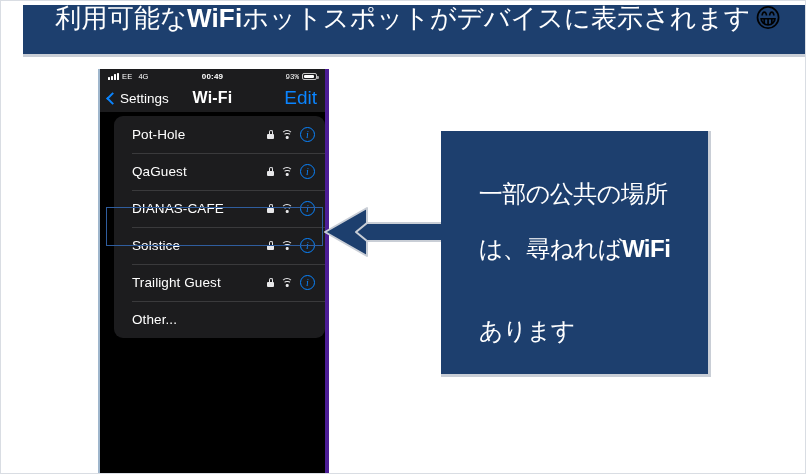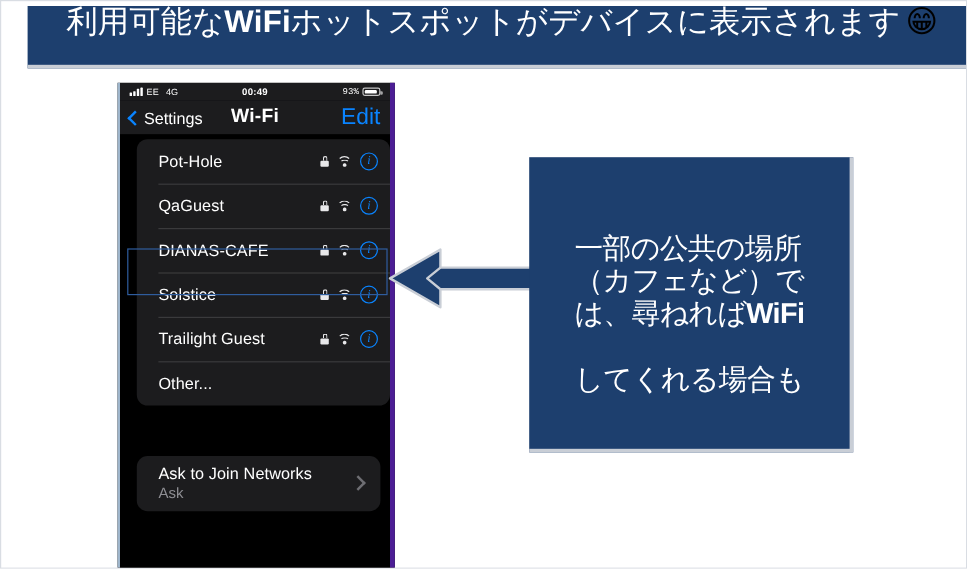--- a/index.html
+++ b/index.html
@@ -519,41 +519,37 @@
             <span class="info-icon">i</span>
           </span>
         </div>
 
         <div class="other-row">
           <span class="wifi-name">Other...</span>
         </div>
 
       </div>
 
-      <div class="ask-card">
-        <div class="ask-title">Ask to Join Networks</div>
-        <div class="ask-value">Ask</div>
-        <span class="ask-chev"></span>
-      </div>
 
     </div>
   </div>
 
   <div class="highlight-box"></div>
 
   <div class="arrow">
     <svg width="124" height="56" viewBox="0 0 124 56" xmlns="http://www.w3.org/2000/svg">
       <polygon points="2,28 44,4 44,19 124,19 124,37 44,37 44,52" fill="#1d3f6e" stroke="#c9ced6" stroke-width="2" stroke-linejoin="round"></polygon>
       <polyline points="44,19 33,28 44,37" fill="none" stroke="#c9ced6" stroke-width="2" stroke-linejoin="round"></polyline>
     </svg>
   </div>
 
   <div class="callout">
     <div class="callout-text">
       <span>一部の公共の場所</span><br>
-      <span>（カフェなど）で</span><br>
+      <br>
       <span>は、尋ねれば</span><span class="bold">WiFi</span><br>
       <br>
-      <span>してくれる場合も</span><br>
+      <br>
+      <span>あります</span>
     </div>
   </div>
 
 </div>
 
 </body></html>

